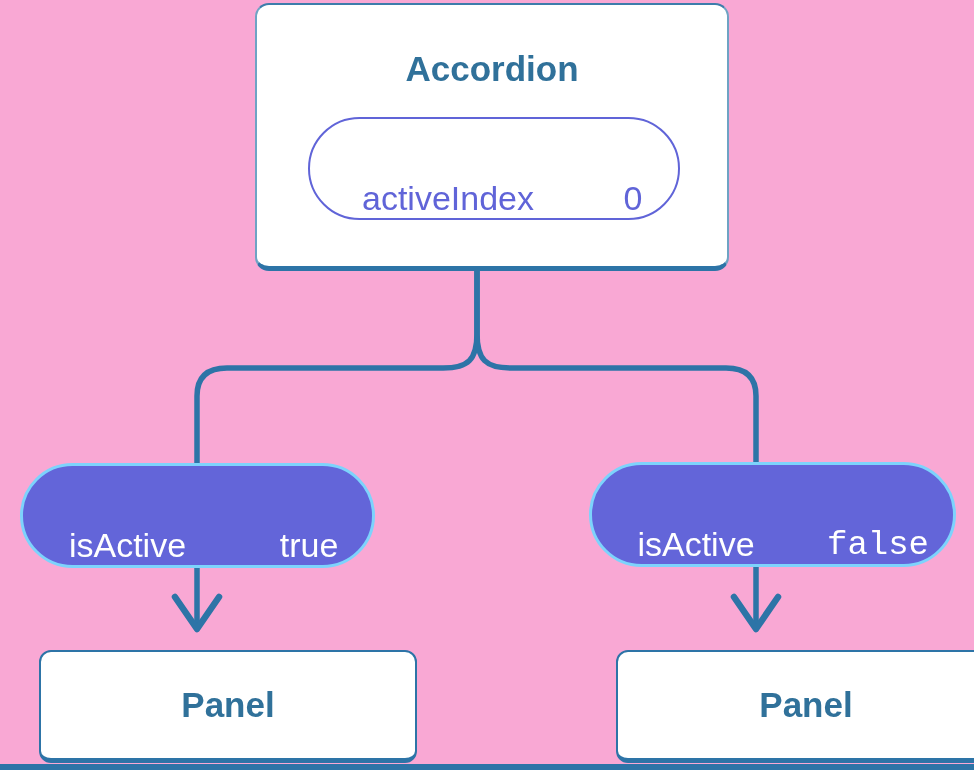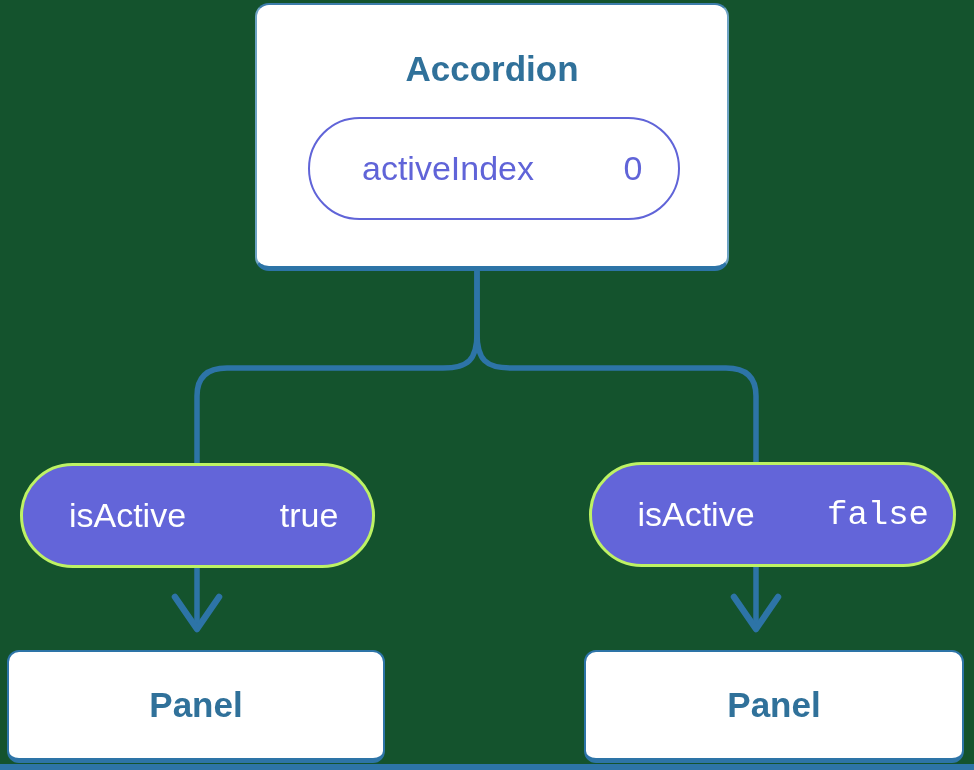--- a/index.html
+++ b/index.html
@@ -1,21 +1,21 @@
 <!DOCTYPE html>
 <html><head>
 <meta charset="utf-8">
 <style>
   html, body { margin: 0; padding: 0; }
   body { font-family: "Liberation Sans", sans-serif; }
   #stage {
     position: relative;
     width: 974px;
     height: 770px;
-    background: #14532d;
+    background: #f9a8d4;
     overflow: hidden;
   }
   svg.connectors {
     position: absolute;
     left: 0; top: 0;
     z-index: 1;
   }
   .card {
     position: absolute;
     background: #ffffff;
@@ -37,21 +37,21 @@
     top: 44px; left: 0;
     width: 100%;
     text-align: center;
     font-size: 35px;
     font-weight: 600;
     color: #30719a;
   }
   .pill {
     position: absolute;
     display: flex;
-    align-items: center;
+    align-items: flex-end;
     box-sizing: border-box;
     font-size: 34px;
     z-index: 2;
   }
   .pill .seg {
     display: flex;
     align-items: center;
     justify-content: center;
     white-space: nowrap;
   }
@@ -61,41 +61,42 @@
     border: 2px solid #6064d8;
     border-radius: 52px;
     color: #6064d8;
     background: #ffffff;
   }
   .state-pill .divider { width: 2px; background: #6064d8; }
   .state-pill .seg.name { width: 276px; }
   .state-pill .seg.value { flex: 1; }
   .prop-pill {
     background: #6365d9;
-    border: 3px solid #bef264;
+    border: 3px solid #7dd3fc;
     border-radius: 53px;
     color: #ffffff;
   }
   .prop-pill .divider { width: 3px; background: #ffffff; }
   .prop-pill-left  { left: 20px;  top: 463px; width: 355px; height: 105px; }
   .prop-pill-left  .seg.name  { width: 209px; }
   .prop-pill-left  .seg.value { flex: 1; margin-left: 11px; }
   .prop-pill-right { left: 589px; top: 462px; width: 367px; height: 105px; }
   .prop-pill-right .seg.name  { width: 208px; }
   .prop-pill-right .seg.value { flex: 1; font-family: Liberation Mono, monospace; }
   .panel-card {
     top: 650px;
     height: 113px;
     border-radius: 12px;
     display: flex;
     align-items: center;
     justify-content: center;
     font-size: 35px;
     font-weight: 600;
     color: #30719a;
+    margin-left: 32px;
   }
   .panel-card.left  { left: 7px;   width: 378px; }
   .panel-card.right { left: 584px; width: 380px; }
   .bottom-bar {
     position: absolute;
     left: 0; right: 0; bottom: 0;
     height: 6px;
     background: #2d74a7;
     z-index: 0;
   }

